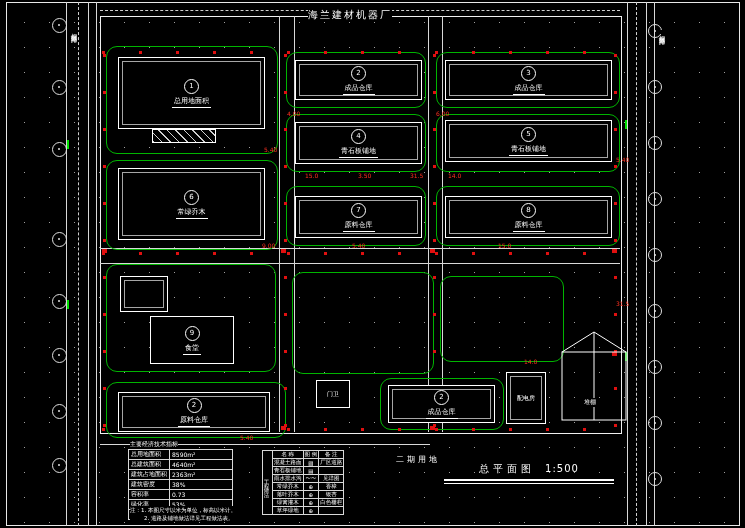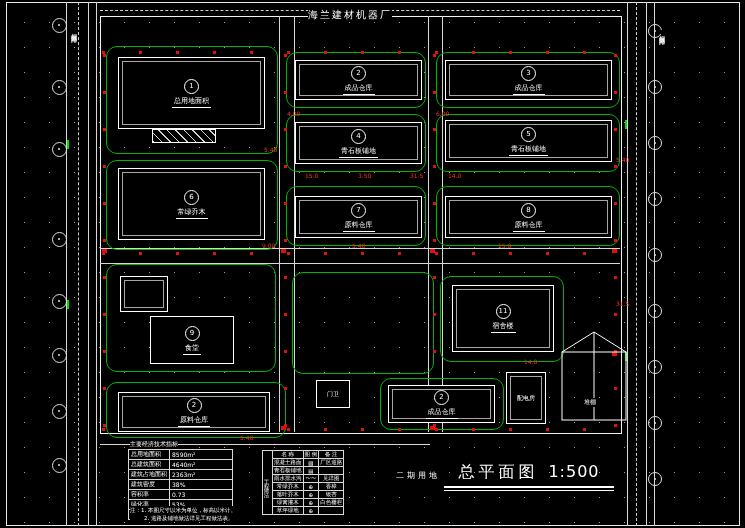--- a/index.html
+++ b/index.html
@@ -26,21 +26,21 @@
   .slabel{font-size:6px;color:#fff;white-space:nowrap;background:#000;z-index:2;}
   .hatch{border:1px solid #fff;background:repeating-linear-gradient(45deg,#cfcfcf 0 1px,transparent 1px 6px);}
   .rstrip-h{height:3px;background:repeating-linear-gradient(90deg,#e01010 0 3px,transparent 3px 37px);}
   .rstrip-v{width:3px;background:repeating-linear-gradient(180deg,#e01010 0 3px,transparent 3px 37px);}
   .rmk{width:5px;height:4px;background:#e01010;}
   .gtick{width:2px;height:9px;background:#00e000;}
   .dim{font-size:6px;color:#ff3020;white-space:nowrap;z-index:3;}
   .roadlabel{font-size:6.5px;color:#fff;writing-mode:vertical-rl;letter-spacing:1px;background:#000;z-index:2;}
   .title{font-size:10px;color:#fff;letter-spacing:2px;background:#000;z-index:4;}
   .phase2{font-size:8px;color:#fff;letter-spacing:3px;background:#000;z-index:4;}
-  .tb-name{font-size:16px;color:#fff;letter-spacing:4px;white-space:nowrap;}
+  .tb-name{font-size:10px;color:#fff;letter-spacing:4px;white-space:nowrap;}
   .tb-underline1{height:2px;background:#fff;}
   .tb-underline2{height:1px;background:#fff;}
   table{border-collapse:collapse;background:#000;z-index:5;position:relative;}
   .stats td{border:1px solid #d8d8d8;font-size:6px;color:#fff;padding:0 2px;height:7px;white-space:nowrap;}
   .stats .val{min-width:58px;}
   .legend td,.legend th{border:1px solid #d8d8d8;font-size:5.5px;color:#fff;padding:0 1px;height:7px;white-space:nowrap;font-weight:normal;text-align:center;}
   .side-vert{writing-mode:vertical-rl;letter-spacing:4px;font-size:6px;}
   .caption{font-size:6px;color:#fff;white-space:nowrap;background:#000;z-index:5;}
   .notes{font-size:5.5px;color:#fff;line-height:8px;white-space:nowrap;background:#000;z-index:5;}
   .gable-svg{z-index:1;}
@@ -177,25 +177,20 @@
     <span class="bnum">8</span>
     <span class="blabel">原料仓库</span>
   </div>
 
   <div class="abs bld" style="left:150px;top:316px;width:82px;height:46px;">
     <span class="bnum">9</span>
     <span class="blabel">食堂</span>
   </div>
 
 
-  <div class="abs bld" style="left:452px;top:285px;width:100px;height:65px;">
-    <div class="inset"></div>
-    <span class="bnum">11</span>
-    <span class="blabel">宿舍楼</span>
-  </div>
 
   <div class="abs bld" style="left:118px;top:392px;width:150px;height:38px;">
     <div class="inset"></div>
     <span class="bnum">2</span>
     <span class="blabel">原料仓库</span>
   </div>
 
   <div class="abs bld" style="left:388px;top:385px;width:105px;height:36px;">
     <div class="inset"></div>
     <span class="bnum">2</span>
@@ -228,21 +223,21 @@
   <div class="abs dim" style="left:262px;top:242px;">9.00</div>
   <div class="abs dim" style="left:352px;top:242px;">5.40</div>
   <div class="abs dim" style="left:498px;top:242px;">15.0</div>
   <div class="abs dim" style="left:287px;top:110px;">4.00</div>
   <div class="abs dim" style="left:436px;top:110px;">6.00</div>
   <div class="abs dim" style="left:616px;top:156px;">5.40</div>
   <div class="abs dim" style="left:616px;top:300px;">31.5</div>
   <div class="abs dim" style="left:240px;top:434px;">5.40</div>
   <div class="abs dim" style="left:524px;top:358px;">14.0</div>
 
-  <div class="abs phase2" style="left:396px;top:470px;">二期用地</div>
+  <div class="abs phase2" style="left:396px;top:454px;">二期用地</div>
 
   <div class="abs" style="left:444px;top:462px;width:170px;">
     <div style="display:flex;gap:10px;align-items:baseline;justify-content:center;">
       <span class="tb-name">总平面图</span>
       <span class="tb-name" style="letter-spacing:1px;">1:500</span>
     </div>
     <div class="tb-underline1" style="margin-top:3px;"></div>
     <div class="tb-underline2" style="margin-top:2px;"></div>
   </div>
 

